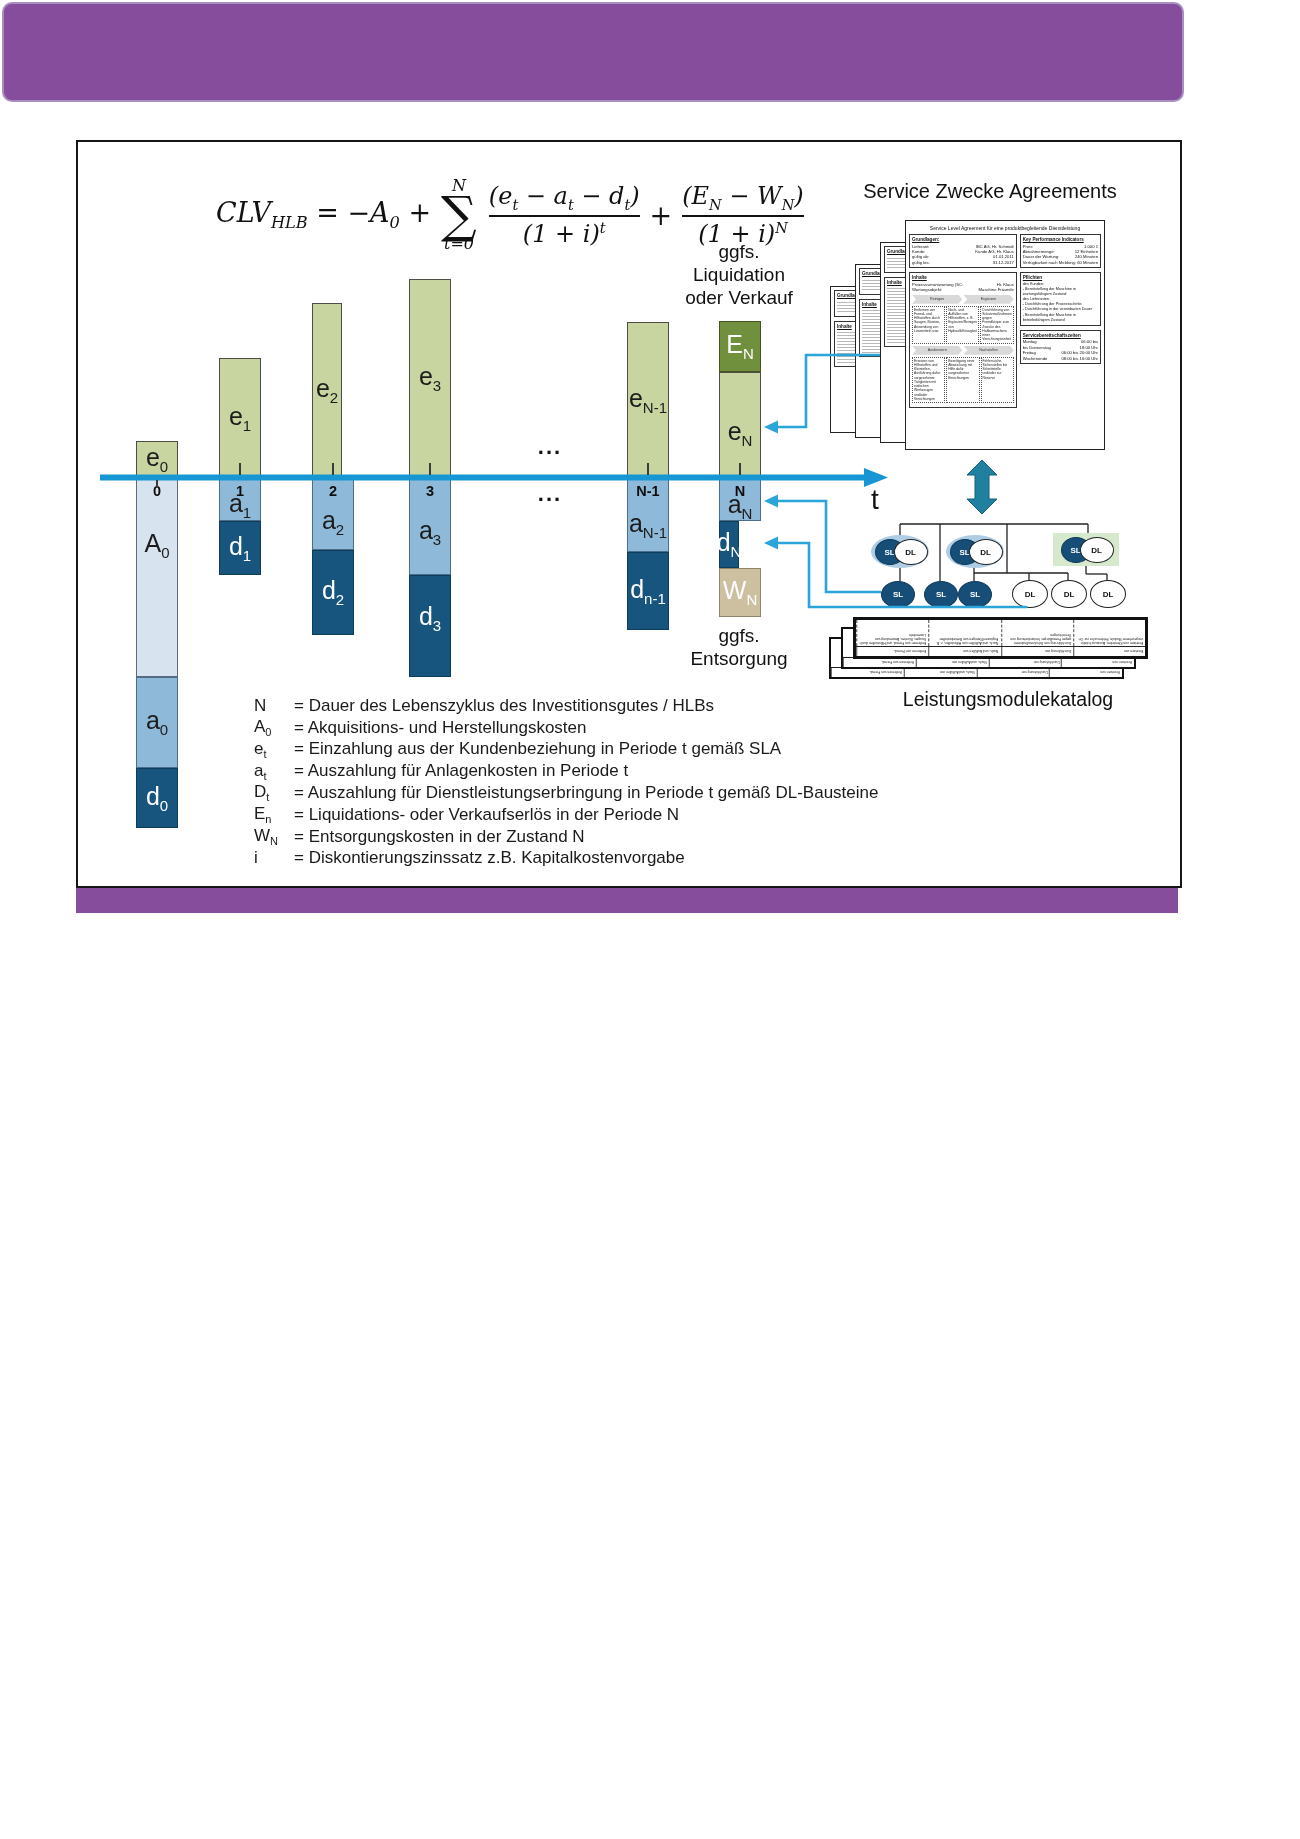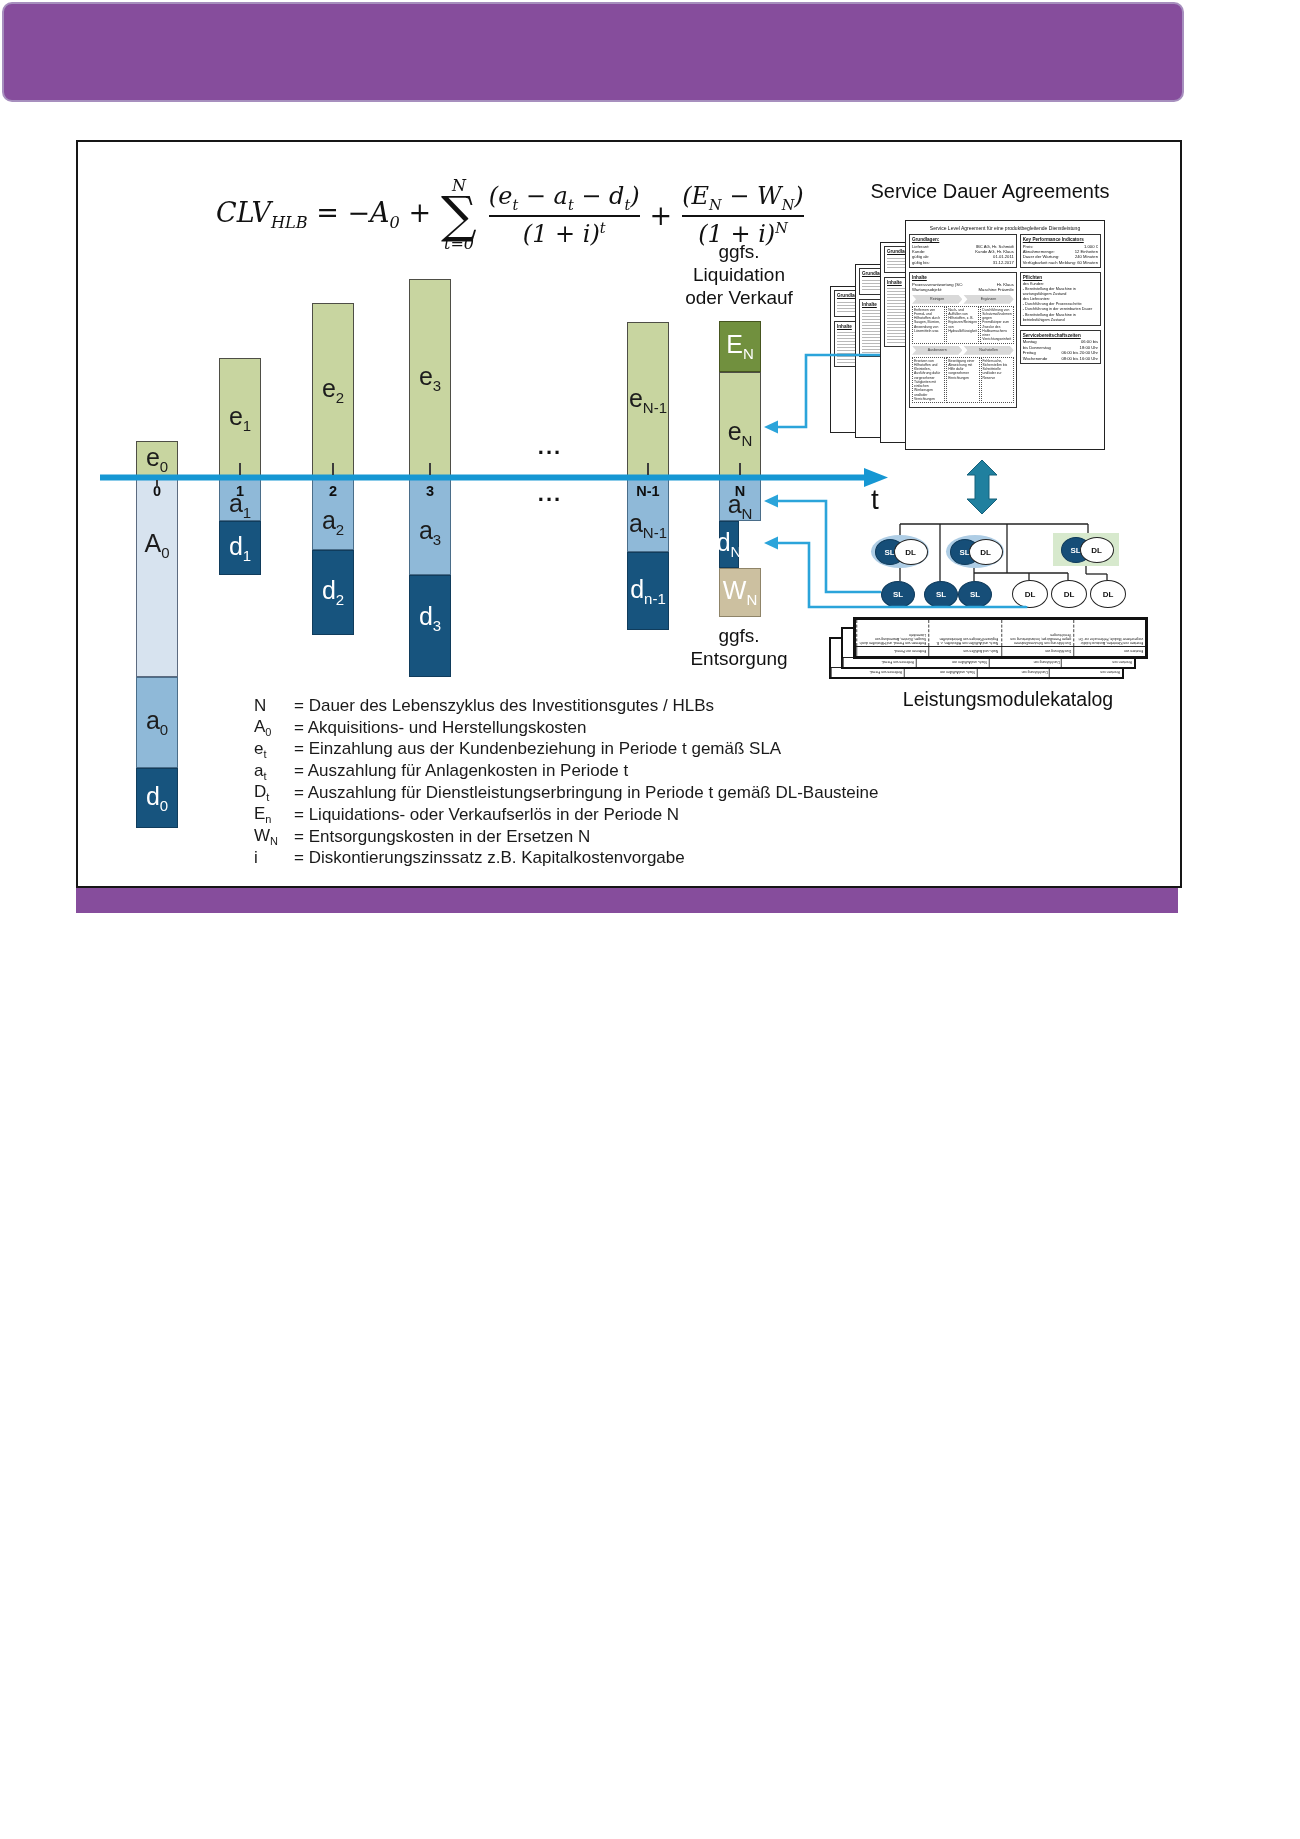--- a/index.html
+++ b/index.html
@@ -106,21 +106,21 @@
       <span>(1 + i)<sup>t</sup></span>
     </div>
     <span class="mf plus">+</span>
     <div class="frac">
       <span>(E<sub>N</sub> − W<sub>N</sub>)</span>
       <div class="fbar"></div>
       <span>(1 + i)<sup>N</sup></span>
     </div>
   </div>
 
-  <div id="sla-title">Service Dauer Agreements</div>
+  <div id="sla-title">Service Zwecke Agreements</div>
 
   <div id="ann-liq" class="ann">
     <div>ggfs.</div>
     <div>Liquidation</div>
     <div>oder Verkauf</div>
   </div>
   <div id="ann-ent" class="ann">
     <div>ggfs.</div>
     <div>Entsorgung</div>
   </div>
@@ -151,21 +151,21 @@
       <div class="leg-row">
         <span class="leg-sym">D<sub>t</sub></span>
         <span>= Auszahlung für Dienstleistungserbringung in Periode t gemäß DL-Bausteine</span>
       </div>
       <div class="leg-row">
         <span class="leg-sym">E<sub>n</sub></span>
         <span>= Liquidations- oder Verkaufserlös in der Periode N</span>
       </div>
       <div class="leg-row">
         <span class="leg-sym">W<sub>N</sub></span>
-        <span>= Entsorgungskosten in der Ersetzen N</span>
+        <span>= Entsorgungskosten in der Zustand N</span>
       </div>
       <div class="leg-row">
         <span class="leg-sym">i</span>
         <span>= Diskontierungszinssatz z.B. Kapitalkostenvorgabe</span>
       </div>
     </div>
 
   <div class="sheet" style="left:830px;top:286px;width:200px;height:147px;">
     <div class="sbox" style="width:34px;">
         <div class="box-h">Grundlagen:</div>
@@ -374,21 +374,21 @@
     <div class="seg seg-green" style="left: 219px; top: 358px; width: 42px; height: 120px;">
       <span class="bar-label">e<sub>1</sub></span>
     </div>
     <div class="seg seg-mid" style="left: 219px; top: 478px; width: 42px; height: 43px;">
       <span class="bar-label" style="position: relative; top: 6px;">a<sub>1</sub></span>
     </div>
     <div class="seg seg-deep" style="left: 219px; top: 521px; width: 42px; height: 54px;">
       <span class="bar-label white">d<sub>1</sub></span>
     </div>
     <div class="tick-label" style="left: 240px; top: 483px;">1</div>
-    <div class="seg seg-green" style="left: 312px; top: 303px; width: 42px; height: 175px; justify-content: center;">
+    <div class="seg seg-green" style="left: 312px; top: 303px; width: 30px; height: 175px; justify-content: center;">
       <span class="bar-label">e<sub>2</sub></span>
     </div>
     <div class="seg seg-mid" style="left: 312px; top: 478px; width: 42px; height: 72px;">
       <span class="bar-label" style="position: relative; top: 8px;">a<sub>2</sub></span>
     </div>
     <div class="seg seg-deep" style="left: 312px; top: 550px; width: 42px; height: 85px;">
       <span class="bar-label white">d<sub>2</sub></span>
     </div>
     <div class="tick-label" style="left: 333px; top: 483px;">2</div>
     <div class="seg seg-green" style="left: 409px; top: 279px; width: 42px; height: 199px;">

